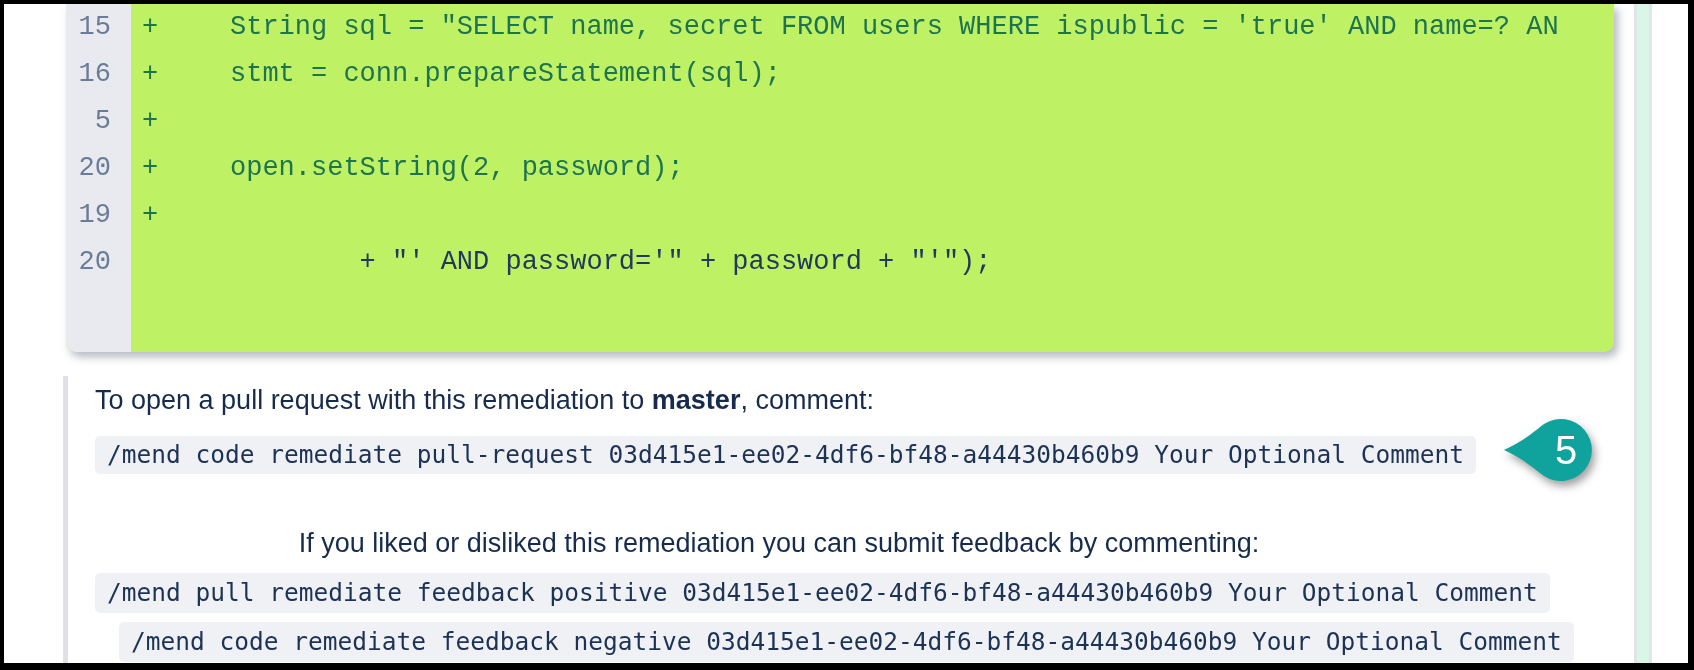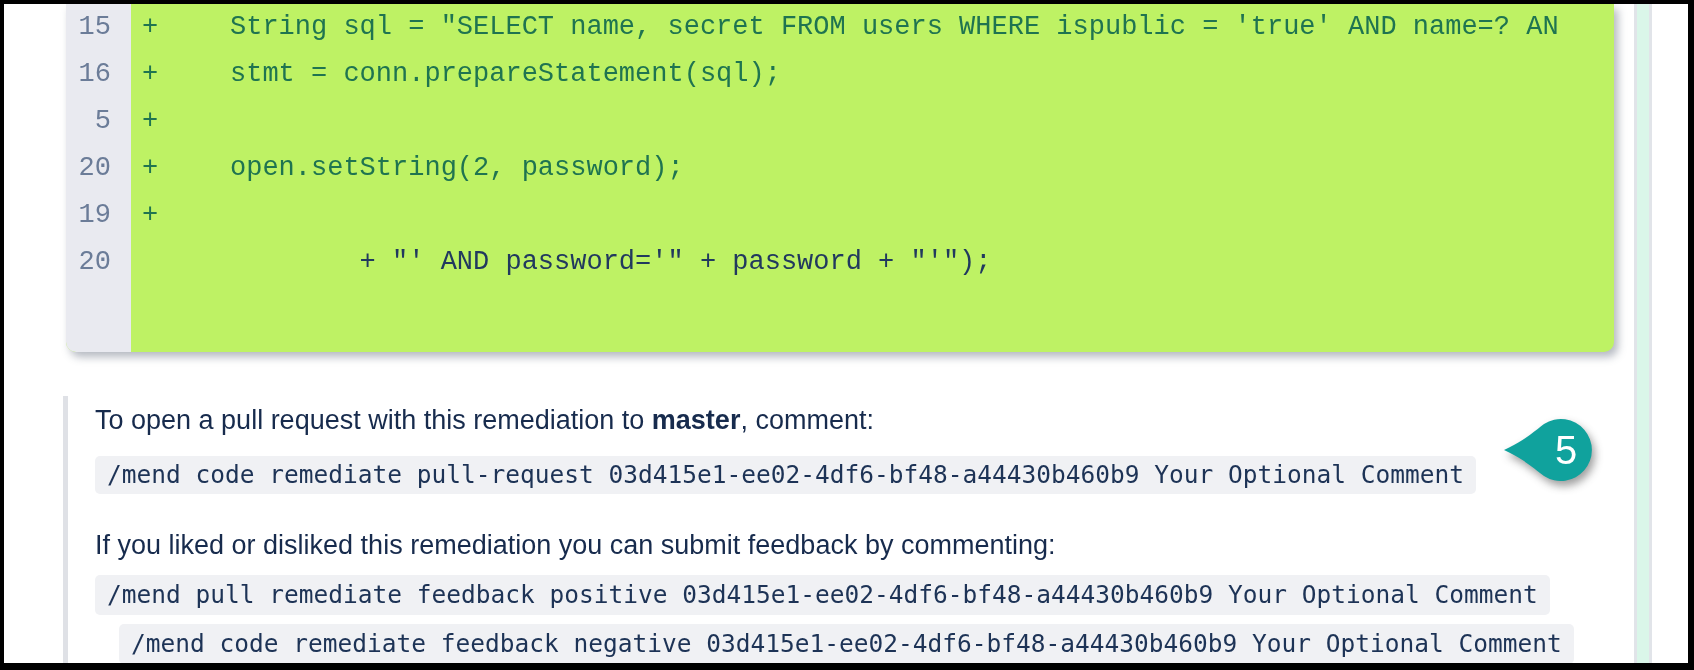--- a/index.html
+++ b/index.html
@@ -34,27 +34,27 @@
   .diff-row.added .code-cell{color:#1f7450;}
   .diff-row.context .code-cell{color:#21395e;}
   
   .gutter-bg{
     position:absolute;left:0;top:0;bottom:0;width:65px;background:#e9eaf0;z-index:0;
   }
   .diff-rows{position:relative;z-index:1;}
 
   
   .comment{
-    position:absolute;left:63px;top:396px;width:1400px;
+    position:absolute;left:63px;top:376px;width:1400px;
     border-left:5px solid #dfe1e6;padding:8px 0 6px 27px;box-sizing:border-box;
     color:#172b4d;
   }
   .comment p{margin:0;font-size:27px;line-height:33px;color:#172b4d;}
   .comment p b{font-weight:bold;}
-  .cmd-row{margin-top:19px;}
+  .cmd-row{margin-top:19px;text-align:center;}
   .cmd-row.second{margin-top:35px;}
   .cmd-row.tight{margin-top:9px;padding-left:24px;}
   .cmd-row.mid{margin-top:13px;}
   .codespan{
     display:inline-block;background:#f0f1f4;border-radius:5px;
     font-family:"DejaVu Sans Mono","Liberation Mono",monospace;
     font-size:24.5px;line-height:26px;color:#1d3356;padding:6px 12px;
     white-space:pre;
   }
   .cmd-row.mid .codespan,.cmd-row.tight .codespan{padding:7px 12px;}
@@ -117,21 +117,21 @@
     </div>
 </div>
 
 <div class="comment">
   <p><span>To open a pull request with this remediation to </span><b>master</b><span>, comment:</span></p>
 
   <div class="cmd-row">
     <span class="codespan">/mend code remediate pull-request 03d415e1-ee02-4df6-bf48-a44430b460b9 Your Optional Comment</span>
   </div>
 
-  <p class="cmd-row second" style="margin-top:35px">If you liked or disliked this remediation you can submit feedback by commenting:</p>
+  <p class="cmd-row second" style="margin-top:53px">If you liked or disliked this remediation you can submit feedback by commenting:</p>
 
   <div class="cmd-row mid">
     <span class="codespan">/mend pull remediate feedback positive 03d415e1-ee02-4df6-bf48-a44430b460b9 Your Optional Comment</span>
   </div>
 
   <div class="cmd-row tight">
     <span class="codespan">/mend code remediate feedback negative 03d415e1-ee02-4df6-bf48-a44430b460b9 Your Optional Comment</span>
   </div>
 </div>
 

